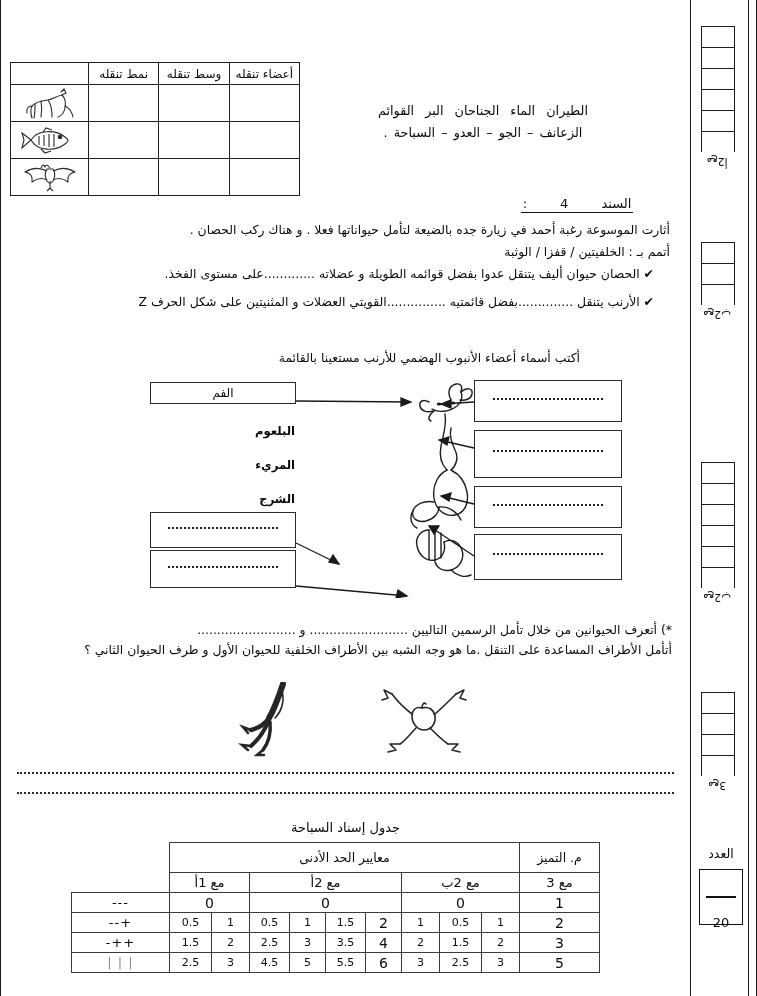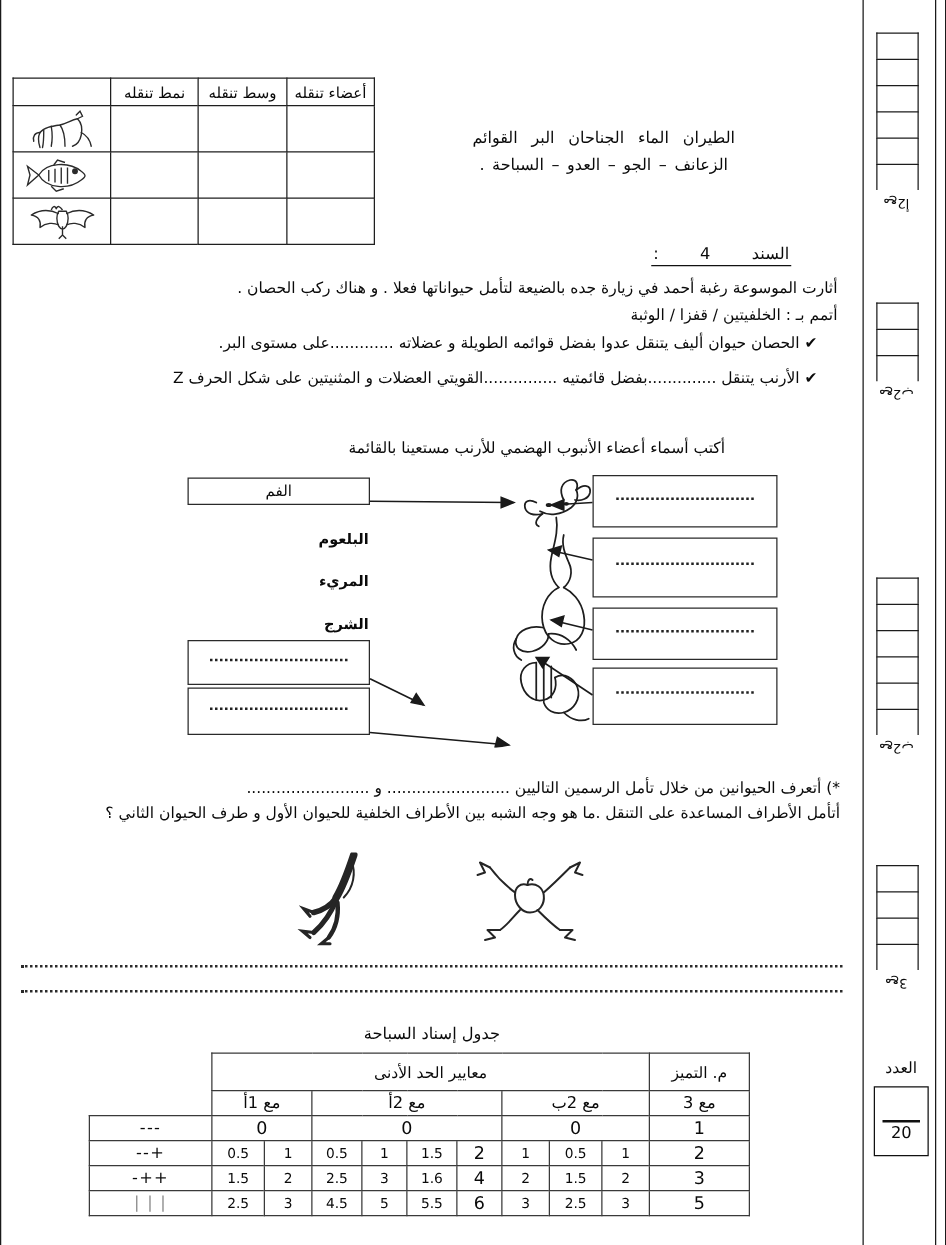--- a/index.html
+++ b/index.html
@@ -207,21 +207,21 @@
   }
   #score-final .lbl { font-size: 12.5px; }
   #score-final .box {
     margin: 8px auto 0; width: 44px; height: 56px;
     border: 1.6px solid #111;
     position: relative;
   }
   #score-final .box .num {
     position: absolute; left: 6px; right: 6px; top: 26px;
     border-top: 2px solid #111;
-    font-size: 13px; padding-top: 1px;
+    font-size: 13px; padding-top: 17px;
   }
 </style>
 </head>
 <body>
 
 <div id="page">
 
   <div class="vrule-outer" id="rail-left-edge"></div>
   <div class="vrule-outer" id="rail-right-edge"></div>
 
@@ -298,21 +298,21 @@
         </tr>
       </tbody>
     </table>
 
     <div id="sanad">
       <span class="sanad-inner">السند        4        :</span>
     </div>
 
     <div class="qline" id="q-intro">أثارت الموسوعة رغبة أحمد في زيارة جده بالضيعة لتأمل حيواناتها فعلا . و هناك ركب الحصان .</div>
     <div class="qline" id="q-atmim">أتمم بـ :  الخلفيتين  / قفزا / الوثبة</div>
-    <div class="qline" id="q-b1">✔  الحصان حيوان أليف يتنقل عدوا بفضل قوائمه الطويلة و عضلاته .............على مستوى البر.</div>
+    <div class="qline" id="q-b1">✔  الحصان حيوان أليف يتنقل عدوا بفضل قوائمه الطويلة و عضلاته .............على مستوى الفخذ.</div>
     <div class="qline" id="q-b2">✔  الأرنب يتنقل ..............بفضل قائمتيه ...............القويتي العضلات و المثنيتين على شكل الحرف Z</div>
     <div class="qline" id="q-write">أكتب أسماء أعضاء الأنبوب الهضمي  للأرنب مستعينا بالقائمة</div>
 
     <div id="diagram">
 
       <div id="organ-list">
         <div>المعدة</div>
         <div>البلعوم</div>
         <div>المريء</div>
         <div>الشرج</div>
@@ -472,21 +472,21 @@
           <td class="sm">0.5</td>
           <td class="sign">+--</td>
         </tr>
 
         <tr>
           <td class="big">3</td>
           <td class="sm">2</td>
           <td class="sm">1.5</td>
           <td class="sm">2</td>
           <td class="big">4</td>
-          <td class="sm">1.6</td>
+          <td class="sm">3.5</td>
           <td class="sm">3</td>
           <td class="sm">2.5</td>
           <td class="sm">2</td>
           <td class="sm">1.5</td>
           <td class="sign">++-</td>
         </tr>
 
         <tr>
           <td class="big">5</td>
           <td class="sm">3</td>

